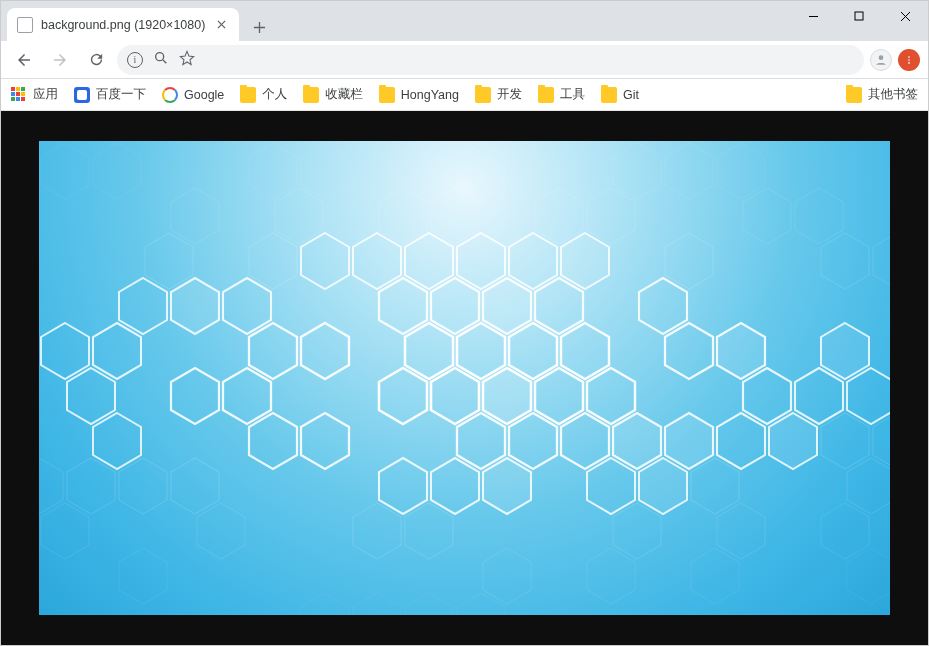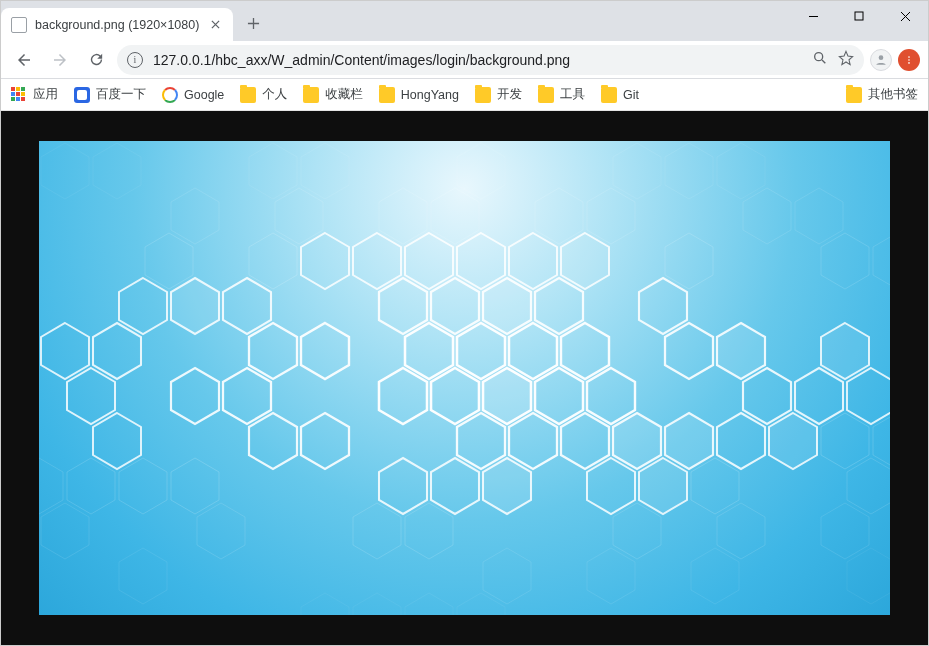--- a/index.html
+++ b/index.html
@@ -15,23 +15,23 @@
 
   
   .titlebar {
     height: 40px;
     display: flex;
     align-items: flex-start;
     background: #dee1e6;
   }
   .tab-strip {
     display: flex;
-    align-items: flex-start;
+    align-items: flex-end;
     height: 100%;
-    padding-left: 0;
+    padding-left: 6px;
     gap: 6px;
     flex: 1;
   }
   .tab {
     height: 33px;
     margin-top: 7px;
     background: #fff;
     border-top-left-radius: 8px;
     border-top-right-radius: 8px;
     display: flex;
@@ -195,21 +195,20 @@
       </svg>
   </div>
   <div class="nav-btn">
     <svg width="17" height="17" viewBox="0 0 24 24">
         <path d="M17.65 6.35A8 8 0 1 0 20 12h-2a6 6 0 1 1-1.76-4.24L13 11h7V4l-2.35 2.35z" fill="#5f6368"></path>
       </svg>
   </div>
 
   <div class="omnibox">
     <span class="info-icon">i</span>
-    <span class="url">127.0.0.1/hbc_axx/W_admin/Content/images/login/background.png</span>
     <div class="omnibox-actions">
       <span>
         <svg width="16" height="16" viewBox="0 0 24 24">
             <circle cx="10" cy="10" r="6" fill="none" stroke="#5f6368" stroke-width="2"></circle>
             <path d="M15 15l5 5" stroke="#5f6368" stroke-width="2"></path>
           </svg>
       </span>
       <span>
         <svg width="16" height="16" viewBox="0 0 24 24">
             <path d="M12 2l2.9 6.9L22 10l-5.5 4.7L18.2 22 12 18l-6.2 4 1.7-7.3L2 10l7.1-1.1z" fill="none" stroke="#5f6368" stroke-width="1.6"></path>

